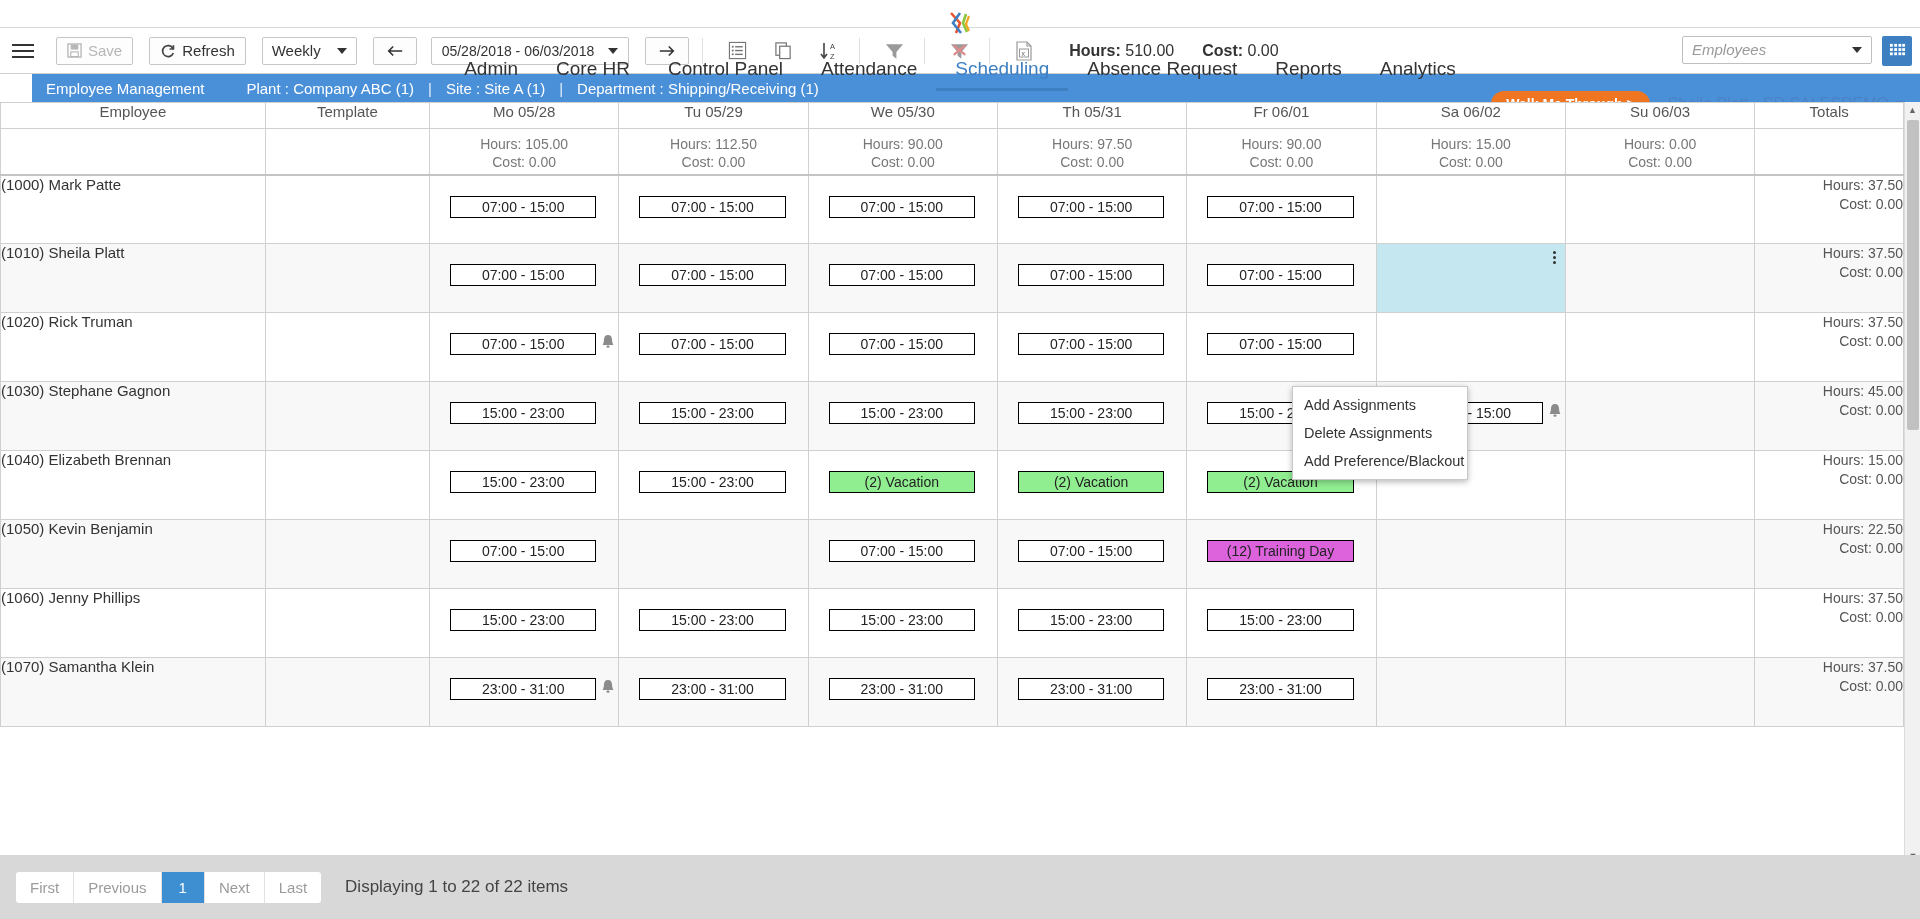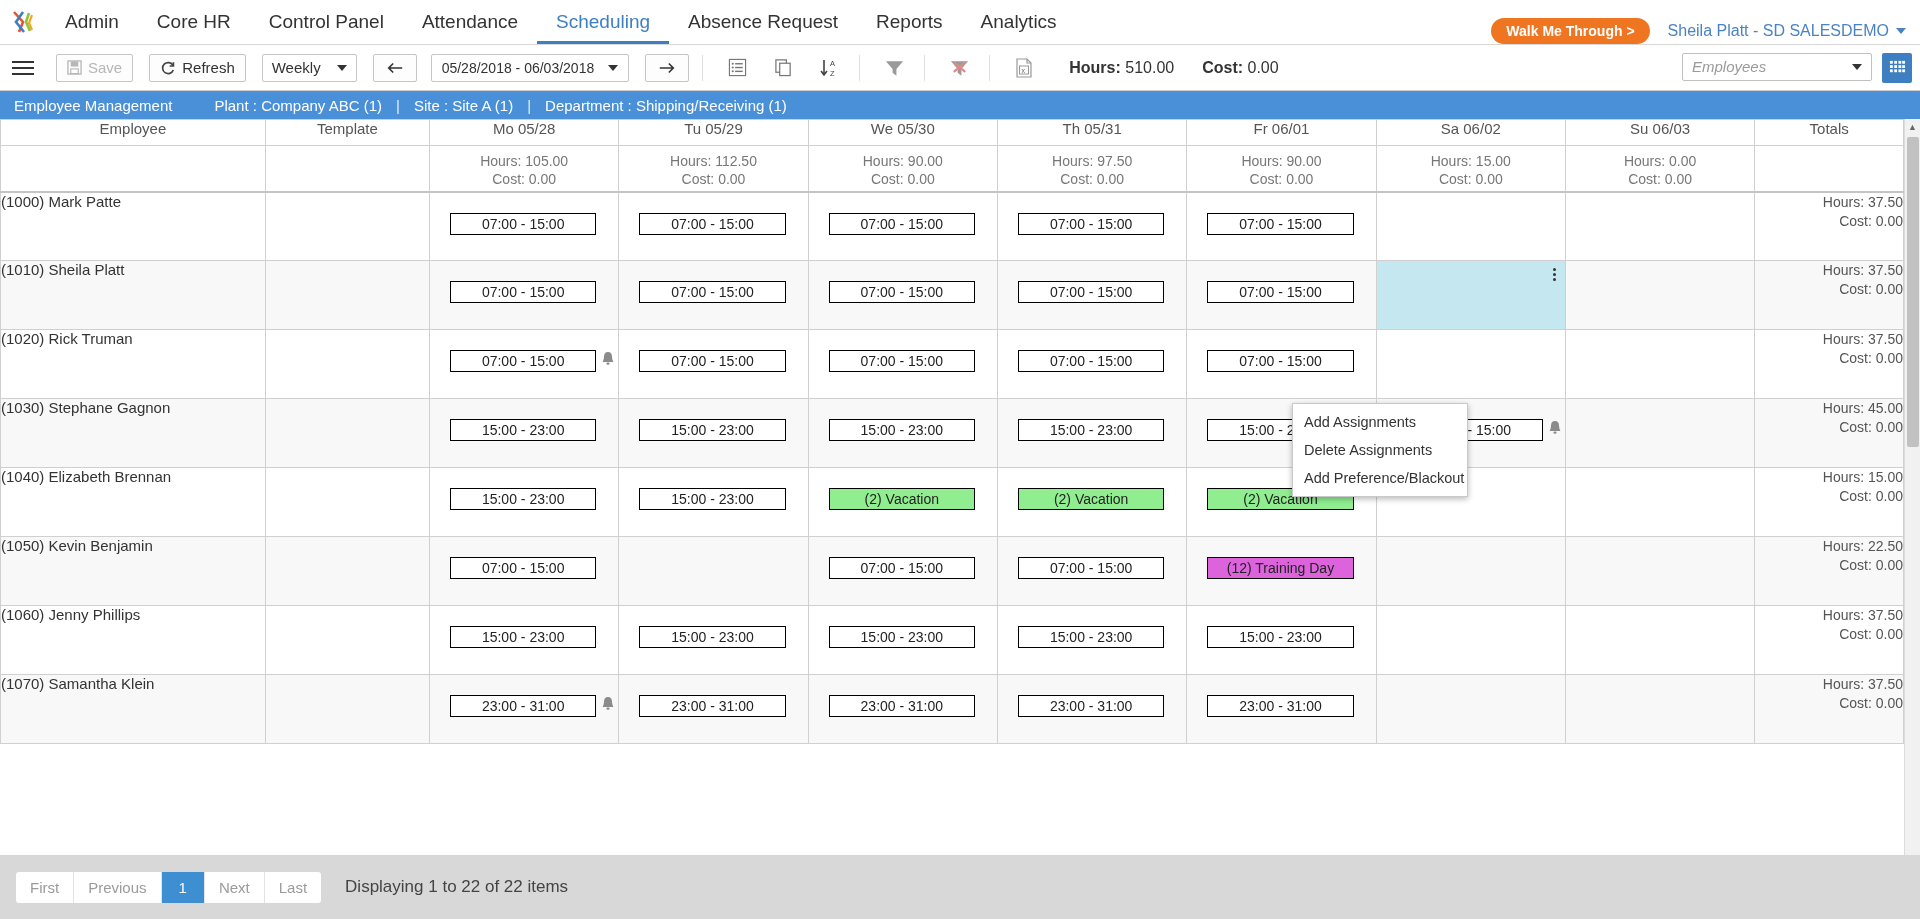--- a/index.html
+++ b/index.html
@@ -5,26 +5,27 @@
   * { box-sizing: border-box; margin: 0; padding: 0; }
   html, body {
     width: 1920px; height: 919px;
     font-family: "Liberation Sans", sans-serif;
     background: #ffffff;
     overflow: hidden;
   }
 
   
   .topnav {
-    height: 45px;
+    height: 28px;
     display: flex;
-    align-items: flex-end;
+    align-items: center;
     background: #ffffff;
     border-bottom: 1px solid #d8d8d8;
     position: relative;
+    flex-direction: column;
   }
   .logo {
     width: 46px; height: 45px;
     display: flex; align-items: center; justify-content: center;
     flex: 0 0 46px;
   }
   .nav-items { display: flex; align-items: center; height: 45px; }
   .nav-item {
     font-size: 19px;
     color: #333333;
@@ -157,21 +158,21 @@
   .grid-btn {
     width: 30px; height: 30px; background: #3d7fc1;
     display: flex; align-items: center; justify-content: center;
     cursor: pointer; border-radius: 2px;
   }
 
   
   .crumbbar {
     height: 28px; background: #4a90d9; color: #fff;
     display: flex; align-items: center;
-    font-size: 15px; padding-left: 14px; gap: 0;
+    font-size: 15px; padding-left: 14px; gap: 0; margin-left: 32px;
   }
   .crumb-title { font-weight: normal; margin-right: 42px; white-space: nowrap; }
   .crumb { white-space: nowrap; }
   .crumb-div { margin: 0 14px; opacity: .85; }
 
   
   .gridwrap { position: relative; height: 762px; }
   table.sched {
     border-collapse: collapse;
     table-layout: fixed;

